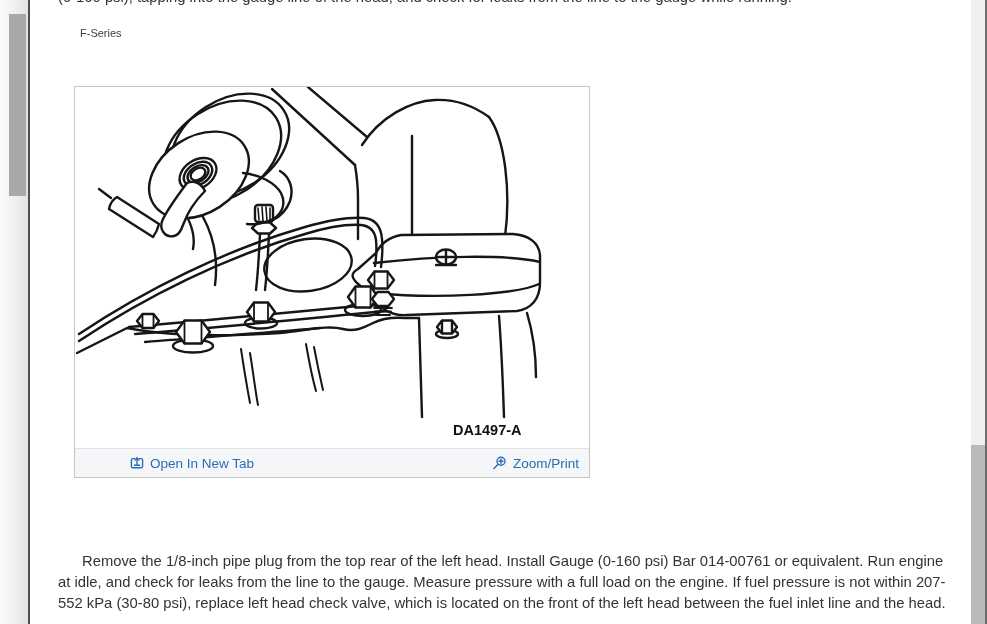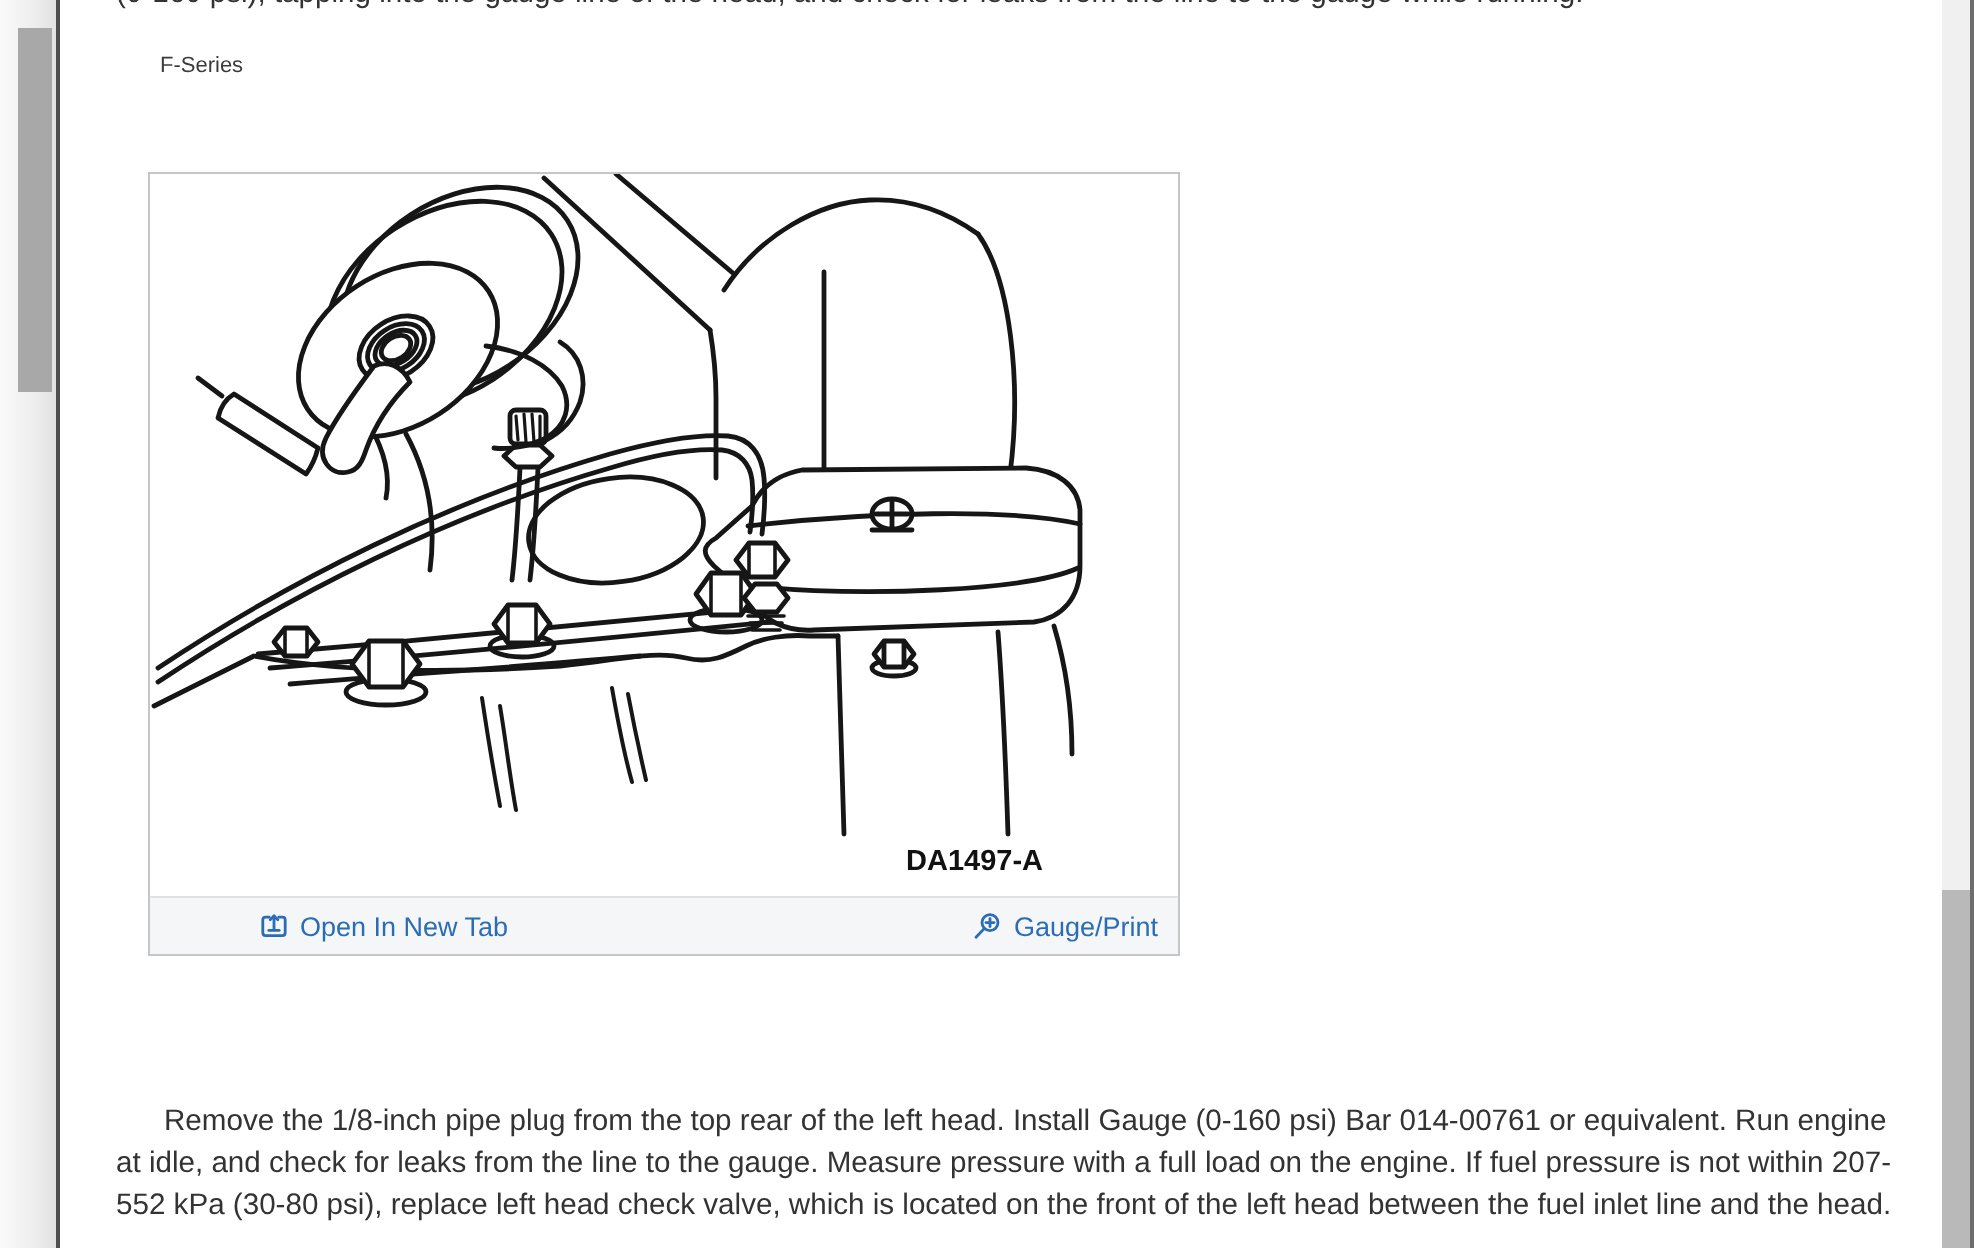--- a/index.html
+++ b/index.html
@@ -225,20 +225,20 @@
       </a>
       <a class="fig-link">
         <svg width="15" height="15" viewBox="0 0 15 15">
           <g fill="none" stroke="#2a6db5" stroke-width="1.4" stroke-linecap="round">
             <circle cx="9" cy="5.3" r="4"></circle>
             <path d="M 6.1,8.3 L 2,12.6"></path>
             <path d="M 7,5.3 L 11,5.3"></path>
             <path d="M 9,3.3 L 9,7.3"></path>
           </g>
         </svg>
-        <span>Gauge/Print</span>
+        <span>Zoom/Print</span>
       </a>
     </div>
   </div>
 
   <p class="body-paragraph"><span>Remove the </span><b>1/8-inch</b><span> pipe plug from the top rear of the left head. Install Gauge </span><b>(0-160 psi)</b><span> Bar 014-00761 or equivalent. Run engine at idle, and check for leaks from the line to the gauge. Measure pressure with a full load on the engine. If fuel pressure is not within </span><b>207-552 kPa (30-80 psi)</b><span>, replace left head check valve, which is located on the front of the left head between the fuel inlet line and the head.</span></p>
 
 </div>
 
 </body></html>

